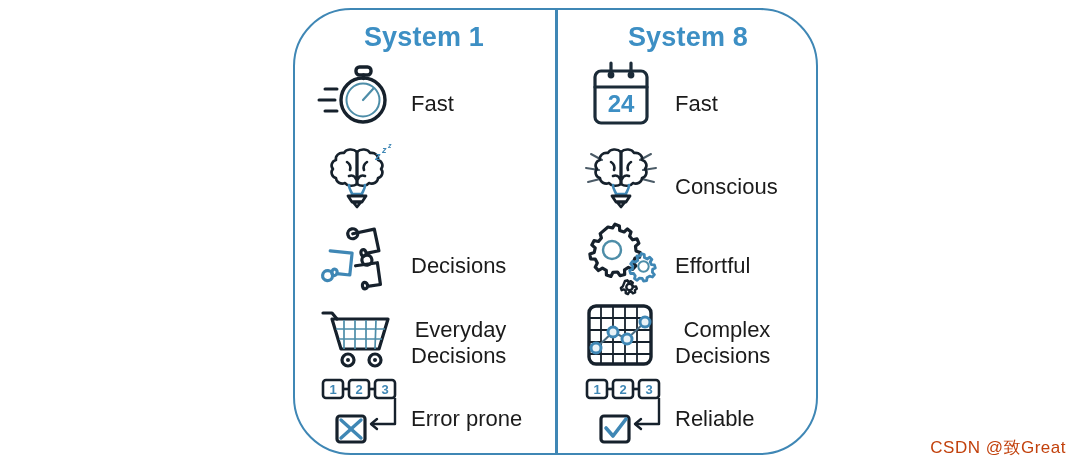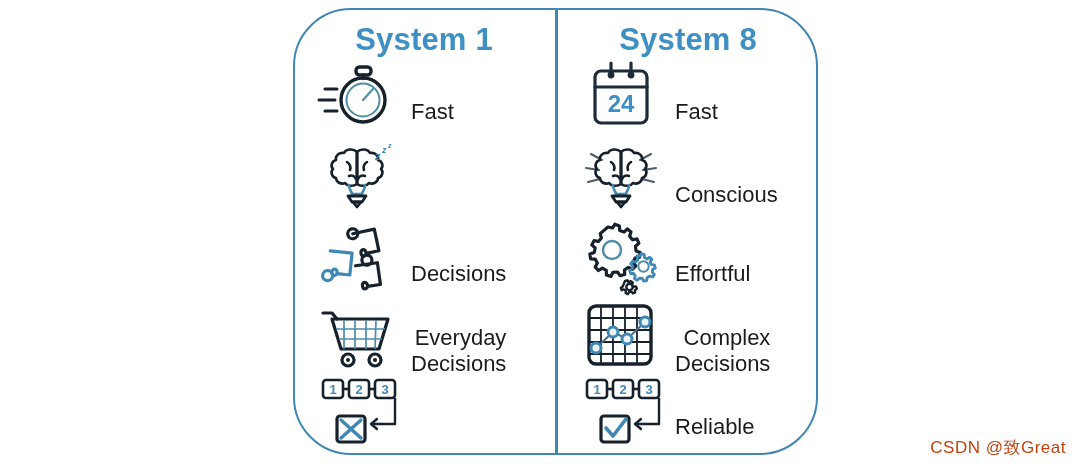--- a/index.html
+++ b/index.html
@@ -19,30 +19,30 @@
     position:absolute;left:555px;top:10px;width:2.5px;height:443px;
     background:#3f87b5;
   }
 
   .col{position:absolute;top:8px;width:262px;height:447px;}
   .col-left{left:293px;}
   .col-right{left:557px;}
 
   .col-title{
     position:absolute;top:14px;left:0;width:262px;text-align:center;
-    font-size:31px;font-weight:bold;color:#3d8fc4;letter-spacing:.2px;
+    font-size:27px;font-weight:bold;color:#3d8fc4;letter-spacing:.2px;
   }
 
   .row{position:absolute;left:0;width:262px;height:78px;}
   .row-icon{
     position:absolute;left:18px;top:0;width:92px;height:78px;
   }
   .row-icon svg{display:block;width:92px;height:78px;}
   .row-label{
-    position:absolute;left:118px;top:16px;width:150px;height:78px;
+    position:absolute;left:118px;top:8px;width:150px;height:78px;
     display:flex;align-items:center;
     font-size:22px;color:#1b1b1b;line-height:1.17;
     white-space:pre-line;
   }
 
   
   .r0{top:49px;}
   .r1{top:132px;}
   .r2{top:211px;}
   .r3{top:288px;text-align:right;}
@@ -176,20 +176,21 @@
             <text x="22" y="22">1</text>
             <text x="48" y="22">2</text>
             <text x="74" y="22">3</text>
           </g>
           <g stroke="#3f87b5" stroke-width="3.4" stroke-linecap="round">
             <line x1="30" y1="48" x2="50" y2="66"></line>
             <line x1="50" y1="48" x2="30" y2="66"></line>
           </g>
         </svg>
       </div>
+      <div class="row-label">Error prone</div>
     </div>
   </div>
 
   <div class="col col-right">
     <div class="col-title">System 8</div>
 
     <div class="row r0">
       <div class="row-icon">
         <svg viewBox="0 0 92 78">
           <g fill="none" stroke="#1b2b38" stroke-width="3.2" stroke-linejoin="round" stroke-linecap="round">

